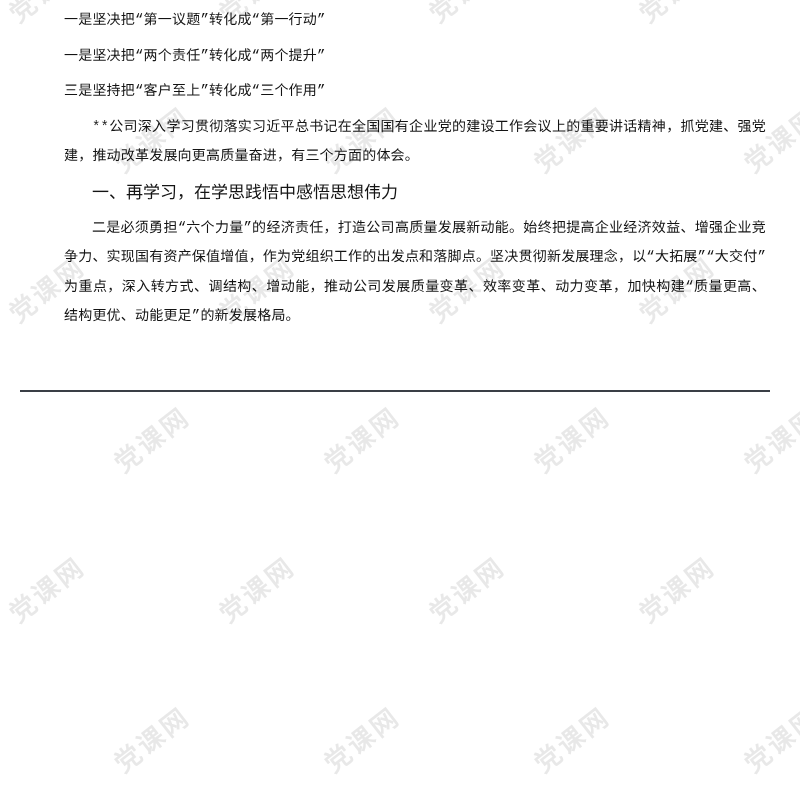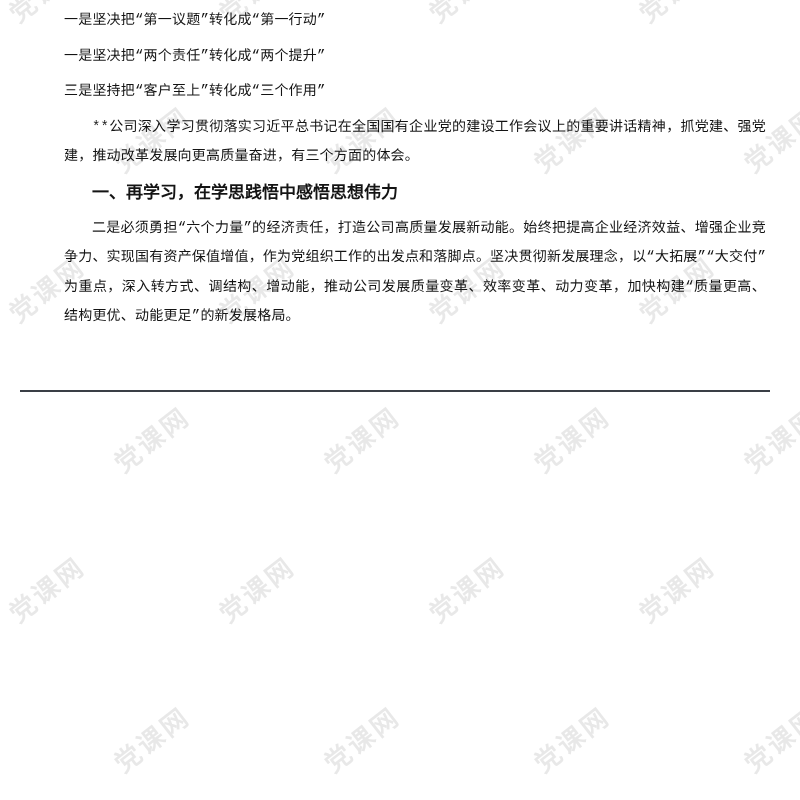--- a/index.html
+++ b/index.html
@@ -76,21 +76,21 @@
   }
 
   
   .doc-para {
     text-indent: 2em;
   }
 
   
   .doc-heading {
     font-family: "DejaVu Sans", "Liberation Sans", sans-serif;
-    font-weight: 700;
+    font-weight: 400;
     font-size: 17px;
     text-indent: 2em;
     text-align: left;
     white-space: nowrap;
     letter-spacing: 0px;
     margin: 2px 0 1px 0;
   }
 
   
   .gap-block { height: 38px; }

